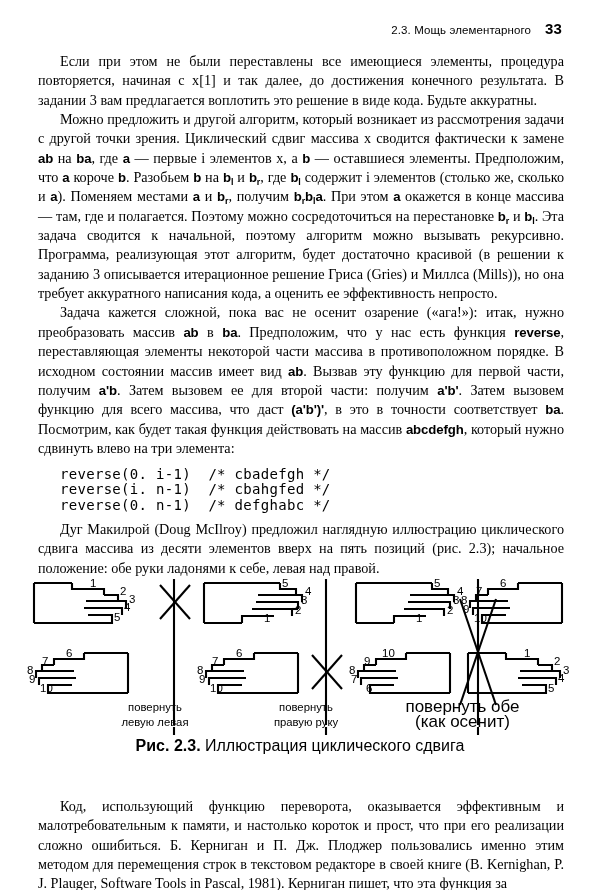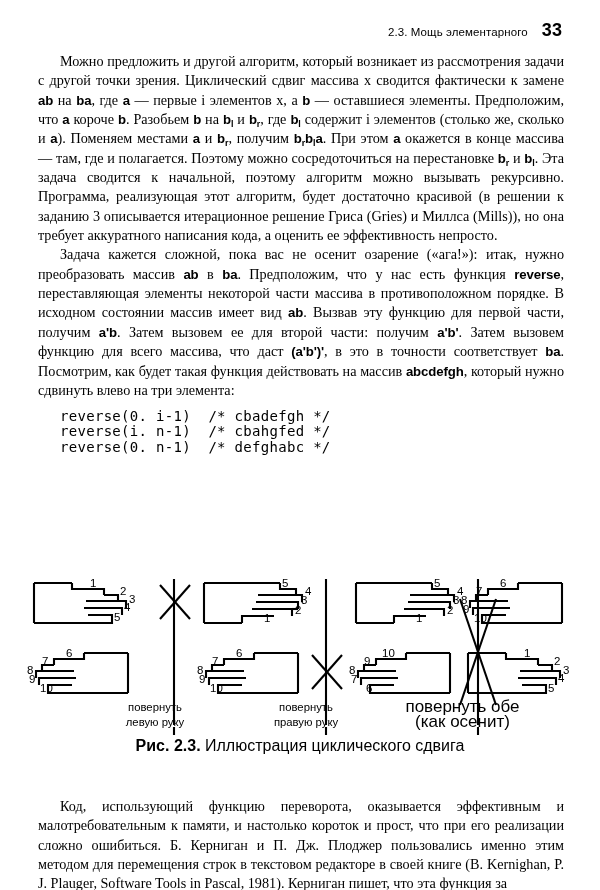--- a/index.html
+++ b/index.html
@@ -33,21 +33,21 @@
     display: flex;
     justify-content: flex-end;
     align-items: baseline;
     font-family: "Liberation Sans", "DejaVu Sans", sans-serif;
     font-size: 11.5px;
     letter-spacing: 0.1px;
   }
   .runhead .rh-title { color: #000; }
   .runhead .rh-page {
     font-weight: bold;
-    font-size: 18px;
+    font-size: 15px;
     margin-left: 14px;
   }
 
   
   .content {
     position: absolute;
     top: 52px;
     left: 38px;
     width: 526px;
   }
@@ -120,29 +120,31 @@
 
 <div class="page">
 
   <div class="runhead">
     <span class="rh-title">2.3. Мощь элементарного</span>
     <span class="rh-page">33</span>
   </div>
 
   <div class="content">
 
+    <p class="para">Если при этом не были переставлены все имеющиеся элементы, процедура повторяется, начиная с x[1] и так далее, до достижения конечного результата. В задании 3 вам предлагается воплотить это решение в виде кода. Будьте аккуратны.</p>
 
     <p class="para"><span>Можно предложить и другой алгоритм, который возникает из рассмотрения задачи с другой точки зрения. Циклический сдвиг массива x сводится фактически к замене </span><span class="mono-inline">ab</span><span> на </span><span class="mono-inline">ba</span><span>, где </span><span class="mono-inline">a</span><span> — первые i элементов x, a </span><span class="mono-inline">b</span><span> — оставшиеся элементы. Предположим, что </span><span class="mono-inline">a</span><span> короче </span><span class="mono-inline">b</span><span>. Разобьем </span><span class="mono-inline">b</span><span> на </span><span class="mono-inline"><span>b</span><sub>l</sub></span><span> и </span><span class="mono-inline"><span>b</span><sub>r</sub></span><span>, где </span><span class="mono-inline"><span>b</span><sub>l</sub></span><span> содержит i элементов (столько же, сколько и </span><span class="mono-inline">a</span><span>). Поменяем местами </span><span class="mono-inline">a</span><span> и </span><span class="mono-inline"><span>b</span><sub>r</sub></span><span>, получим </span><span class="mono-inline"><span>b</span><sub>r</sub><span>b</span><sub>l</sub><span>a</span></span><span>. При этом </span><span class="mono-inline">a</span><span> окажется в конце массива — там, где и полагается. Поэтому можно сосредоточиться на перестановке </span><span class="mono-inline"><span>b</span><sub>r</sub></span><span> и </span><span class="mono-inline"><span>b</span><sub>l</sub></span><span>. Эта задача сводится к начальной, поэтому алгоритм можно вызывать рекурсивно. Программа, реализующая этот алгоритм, будет достаточно красивой (в решении к заданию 3 описывается итерационное решение Гриса (Gries) и Миллса (Mills)), но она требует аккуратного написания кода, а оценить ее эффективность непросто.</span></p>
 
     <p class="para"><span>Задача кажется сложной, пока вас не осенит озарение («ага!»): итак, нужно преобразовать массив </span><span class="mono-inline">ab</span><span> в </span><span class="mono-inline">ba</span><span>. Предположим, что у нас есть функция </span><span class="mono-inline">reverse</span><span>, переставляющая элементы некоторой части массива в противоположном порядке. В исходном состоянии массив имеет вид </span><span class="mono-inline">ab</span><span>. Вызвав эту функцию для первой части, получим </span><span class="mono-inline">a'b</span><span>. Затем вызовем ее для второй части: получим </span><span class="mono-inline">a'b'</span><span>. Затем вызовем функцию для всего массива, что даст </span><span class="mono-inline">(a'b')'</span><span>, в это в точности соответствует </span><span class="mono-inline">ba</span><span>. Посмотрим, как будет такая функция действовать на массив </span><span class="mono-inline">abcdefgh</span><span>, который нужно сдвинуть влево на три элемента:</span></p>
 
     <pre class="codeblock">reverse(0. i-1)  /* cbadefgh */
 reverse(i. n-1)  /* cbahgfed */
 reverse(0. n-1)  /* defghabc */</pre>
 
+    <p class="para">Дуг Макилрой (Doug McIlroy) предложил наглядную иллюстрацию циклического сдвига массива из десяти элементов вверх на пять позиций (рис. 2.3); начальное положение: обе руки ладонями к себе, левая над правой.</p>
   </div>
 
   <div class="figure">
     <svg width="548" height="160" viewBox="0 0 548 160">
       <g fill="none" stroke="#000" stroke-width="2.1" stroke-linecap="butt" stroke-linejoin="miter">
 
         <g>
 
           <path d="M8 8 H46 M8 8 V48 M8 48 H80"></path>
           <path d="M46 8 V14 H78 V20"></path>
@@ -275,21 +277,21 @@
           <path d="M148 152 V160"></path>
           <path d="M300 152 V160"></path>
           <path d="M452 152 V160"></path>
         </g>
       </g>
     </svg>
   </div>
 
   <div style="position:absolute; top:700px; left:100px; width:110px; text-align:center; font-family:'Liberation Sans','DejaVu Sans',sans-serif; font-size:11.3px; line-height:14.5px;">
     <div>повернуть</div>
-    <div>левую руку</div>
+    <div>левую левая</div>
   </div>
   <div style="position:absolute; top:700px; left:251px; width:110px; text-align:center; font-family:'Liberation Sans','DejaVu Sans',sans-serif; font-size:11.3px; line-height:14.5px;">
     <div>повернуть</div>
     <div>правую руку</div>
   </div>
   <div style="position:absolute; top:700px; left:400px; width:125px; text-align:center; font-family:'Liberation Sans','DejaVu Sans',sans-serif; font-size:17px; line-height:14.5px;">
     <div>повернуть обе</div>
     <div>(как осенит)</div>
   </div>
 

